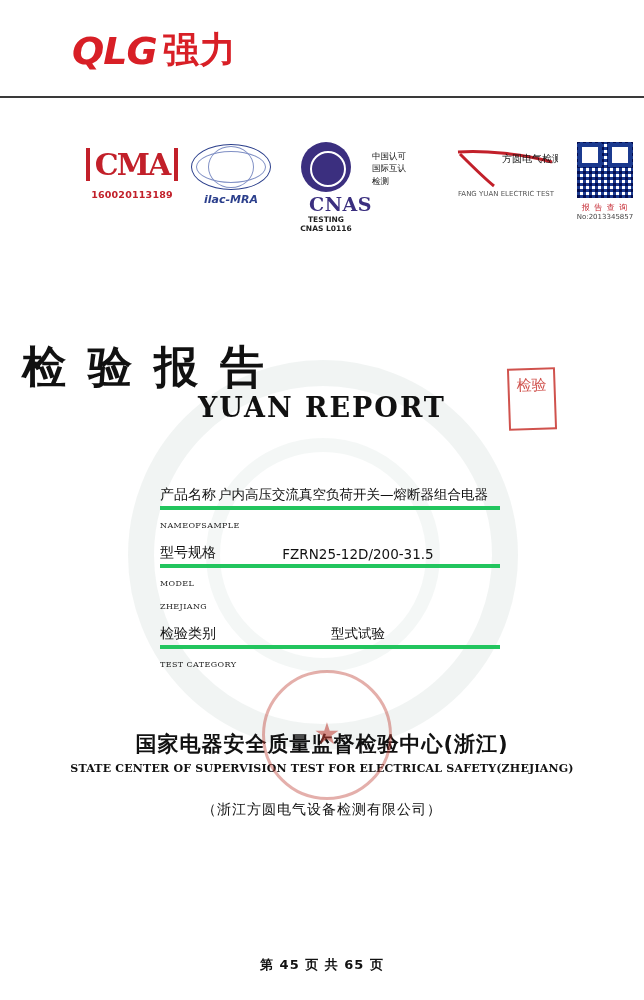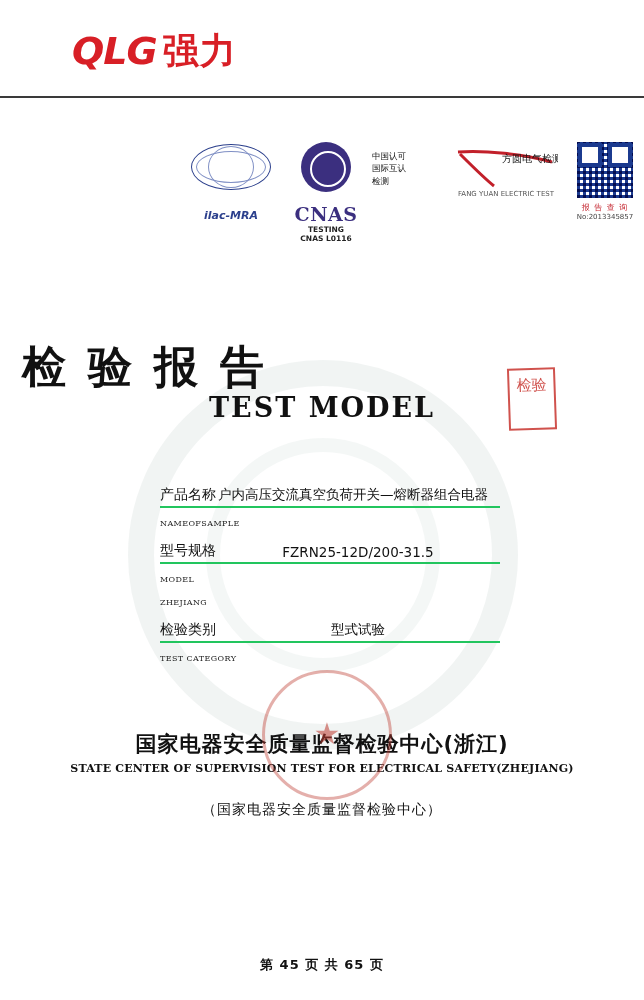--- a/index.html
+++ b/index.html
@@ -15,21 +15,21 @@
     color: #1a1a1a;
     overflow: hidden;
   }
 
   
   .brand {
     position: absolute;
     top: 32px;
     left: 72px;
     display: flex;
-    align-items: center;
+    align-items: flex-start;
     gap: 6px;
   }
   .brand-qlg {
     font-family: "DejaVu Sans", sans-serif;
     font-size: 38px;
     font-weight: bold;
     font-style: italic;
     letter-spacing: -1px;
     color: #d81f26;
     line-height: 1;
@@ -106,21 +106,21 @@
     right: 4px;
     top: 6px;
     bottom: 6px;
     border: 1px solid #7f8fc4;
     border-radius: 50%;
   }
   .ilac-oval:after {
     left: 16px; right: 16px; top: 1px; bottom: 1px;
   }
   .ilac-text {
-    margin-top: 19px;
+    margin-top: 3px;
     font-family: "DejaVu Sans", sans-serif;
     font-size: 11px;
     font-weight: bold;
     font-style: italic;
     color: #2b3f8c;
   }
 
   
   .cnas { left: 196px; top: 2px; width: 92px; }
   .cnas-circle {
@@ -137,21 +137,22 @@
     width: 32px; height: 32px;
     border-radius: 50%;
     border: 2px solid #fff;
   }
   .cnas-text {
     font-family: "DejaVu Serif", serif;
     font-size: 19px;
     font-weight: bold;
     color: #3b2f7f;
     letter-spacing: 0.5px;
-    margin-top: 11px;
+    margin-top: 1px;
+    text-align: right;
   }
   .cnas-sub {
     font-family: "DejaVu Sans", sans-serif;
     font-size: 7.5px;
     font-weight: bold;
     color: #222;
     line-height: 1.25;
   }
 
   
@@ -290,21 +291,21 @@
     left: 160px;
     width: 340px;
   }
   .field {
     position: relative;
     margin-bottom: 14px;
   }
   .field-line {
     display: flex;
     align-items: flex-end;
-    border-bottom: 2px solid #22c55e;
+    border-bottom: 4px solid #22c55e;
     padding-bottom: 2px;
   }
   .field-label {
     font-family: "DejaVu Sans", sans-serif;
     font-size: 14px;
     color: #111;
     white-space: nowrap;
   }
   .field-value {
     flex: 1;
@@ -394,20 +395,24 @@
 <body>
 
 <div class="brand">
   <span class="brand-qlg">QLG</span>
   <span class="brand-cn">强力</span>
 </div>
 <div class="header-rule"></div>
 
 <div class="logo-band">
 
+  <div class="logo cma">
+    <div class="cma-mark">CMA</div>
+    <div class="cma-num">160020113189</div>
+  </div>
 
   <div class="logo ilac">
     <div class="ilac-oval"></div>
     <div class="ilac-text">ilac-MRA</div>
   </div>
 
   <div class="logo cnas">
     <div class="cnas-circle"></div>
     <div class="cnas-text">CNAS</div>
     <div class="cnas-sub">TESTING</div>
@@ -437,21 +442,21 @@
     <div class="qr-num">No:2013345857</div>
   </div>
 
 </div>
 
 <div class="report">
 
   <div class="watermark"></div>
 
   <div class="title-cn">检验报告</div>
-  <div class="title-en">TEST MODEL</div>
+  <div class="title-en">YUAN REPORT</div>
 
   <div class="red-stamp">检验</div>
 
   <div class="fields">
 
     <div class="field">
       <div class="field-line">
         <span class="field-label">产品名称</span>
         <span class="field-value compact">户内高压交流真空负荷开关—熔断器组合电器</span>
       </div>
@@ -479,18 +484,18 @@
     </div>
 
   </div>
 
   <div class="org">
     <div class="org-seal">
       <span class="star">★</span>
     </div>
     <div class="org-cn">国家电器安全质量监督检验中心(浙江)</div>
     <div class="org-en">STATE CENTER OF SUPERVISION TEST FOR ELECTRICAL SAFETY(ZHEJIANG)</div>
-    <div class="org-sub">（国家电器安全质量监督检验中心）</div>
+    <div class="org-sub">（浙江方圆电气设备检测有限公司）</div>
   </div>
 
 </div>
 
 <div class="footer">第 45 页 共 65 页</div>
 
 </body></html>

